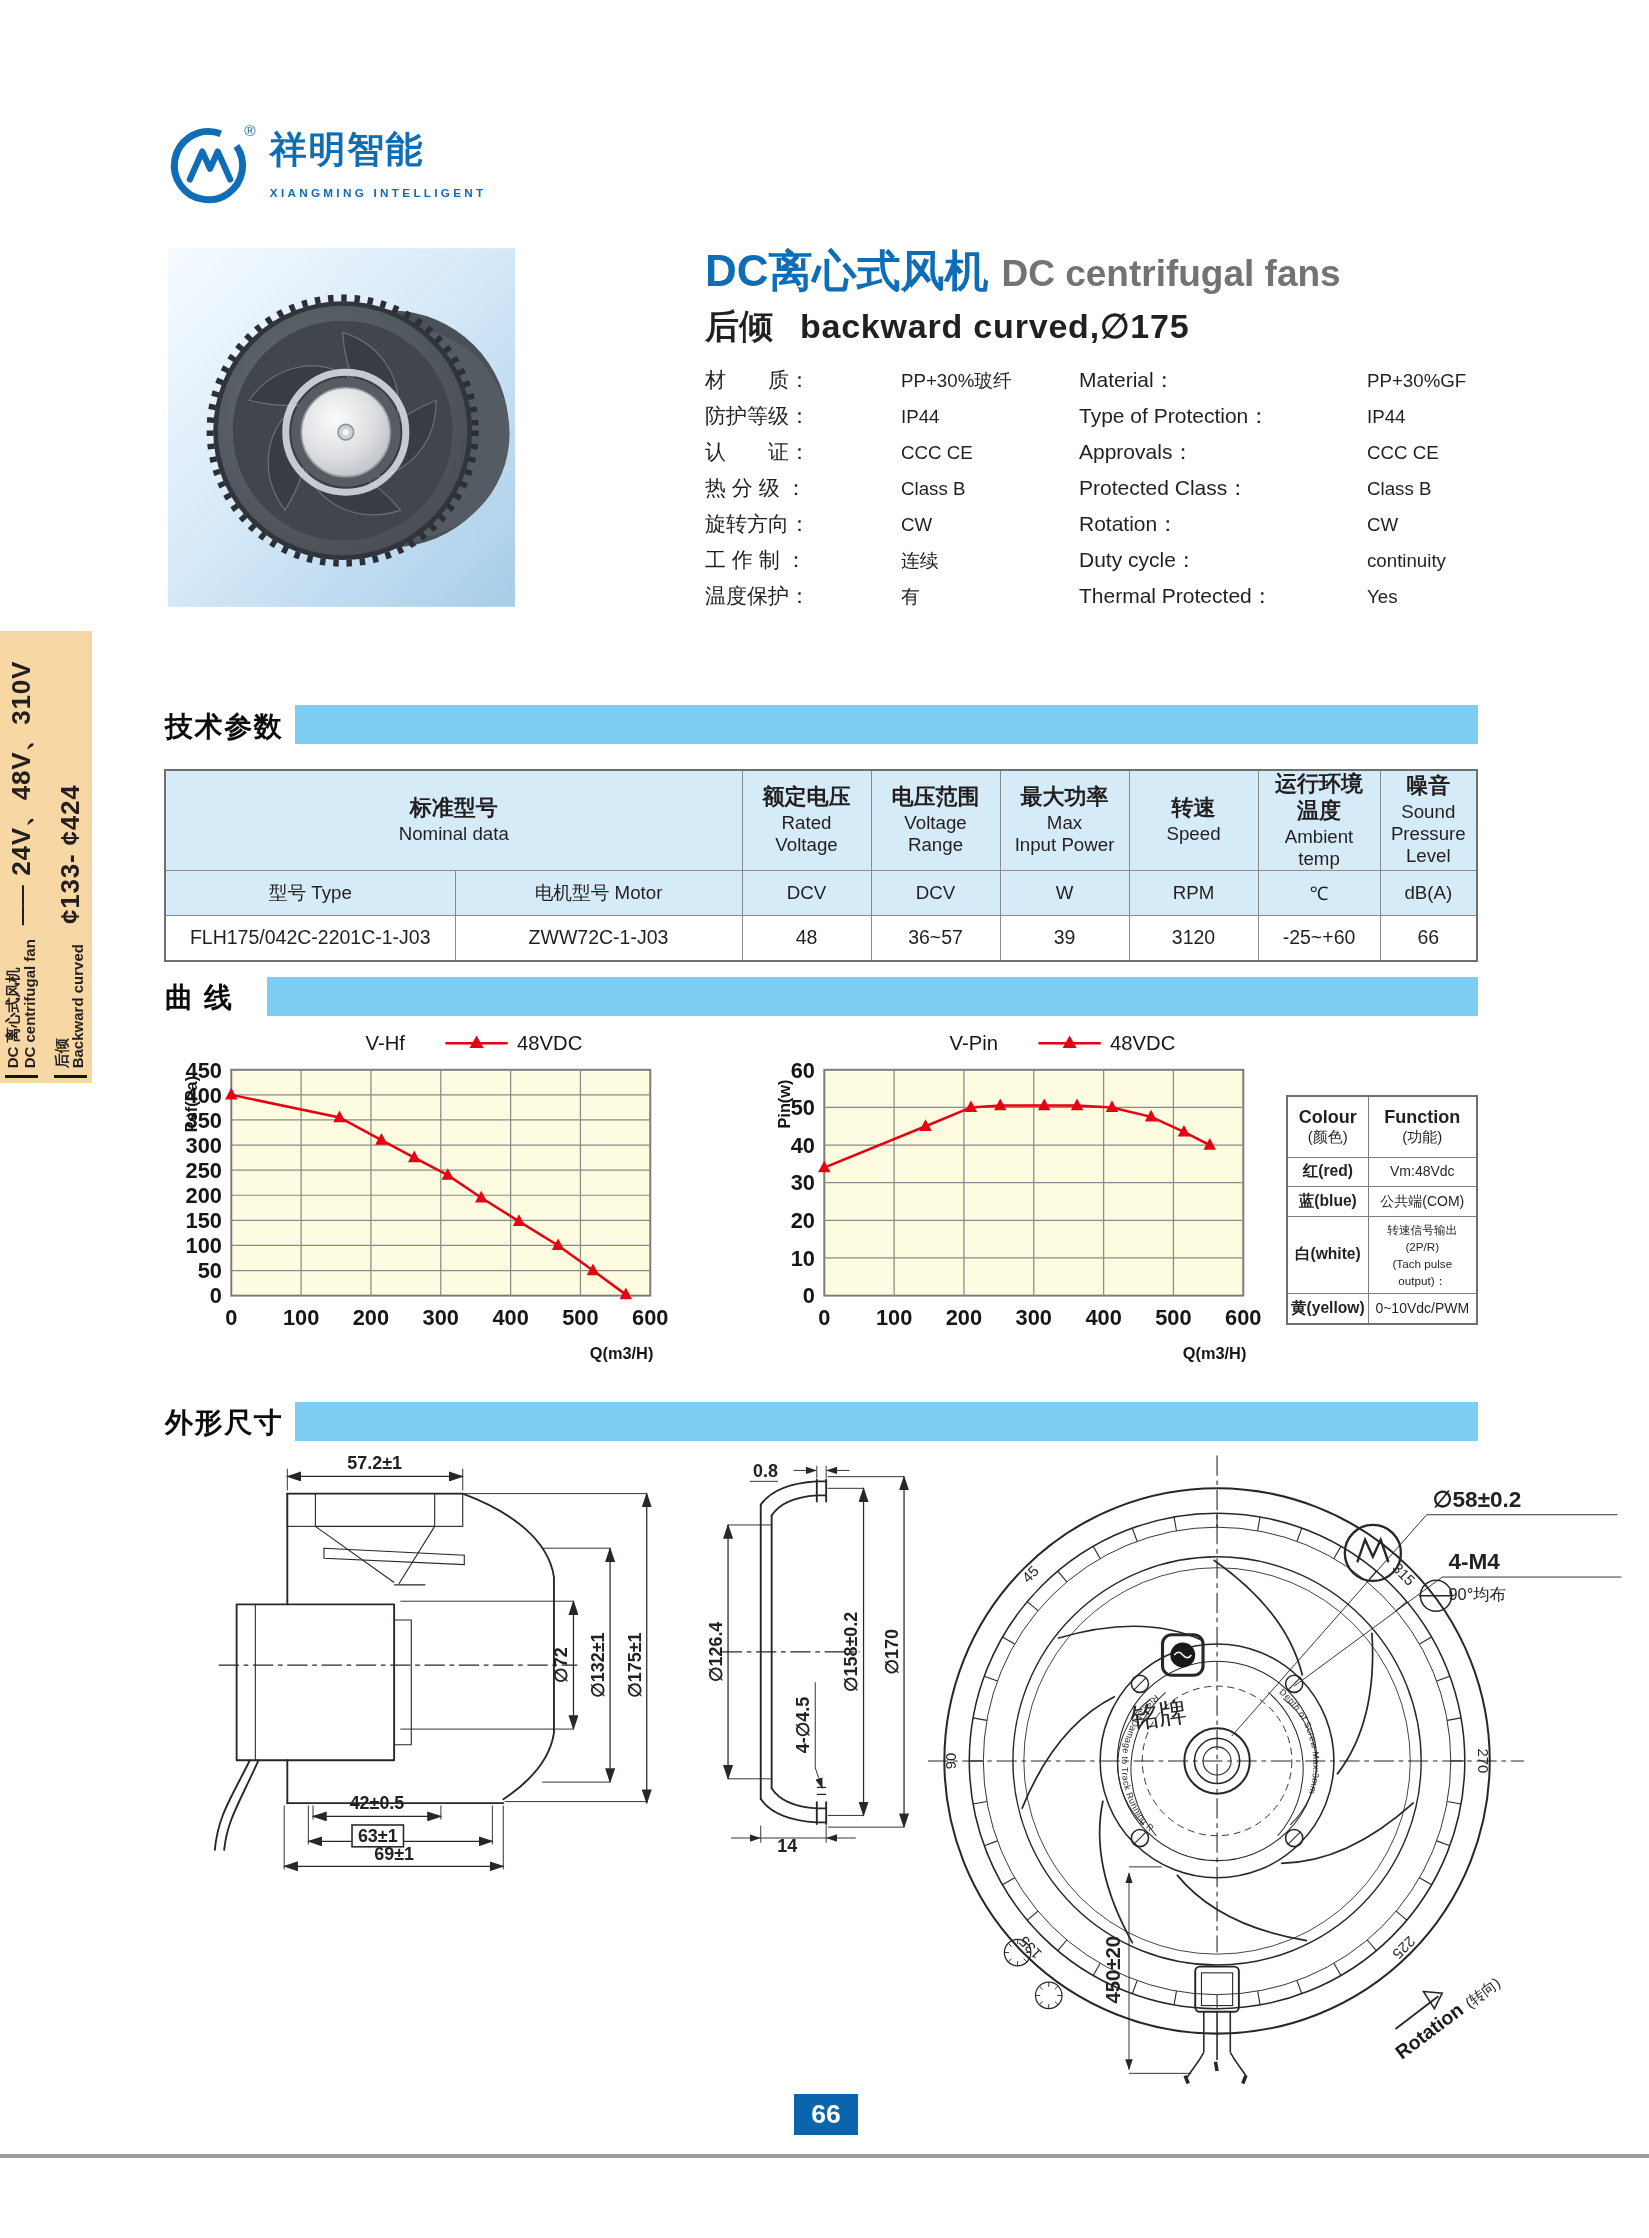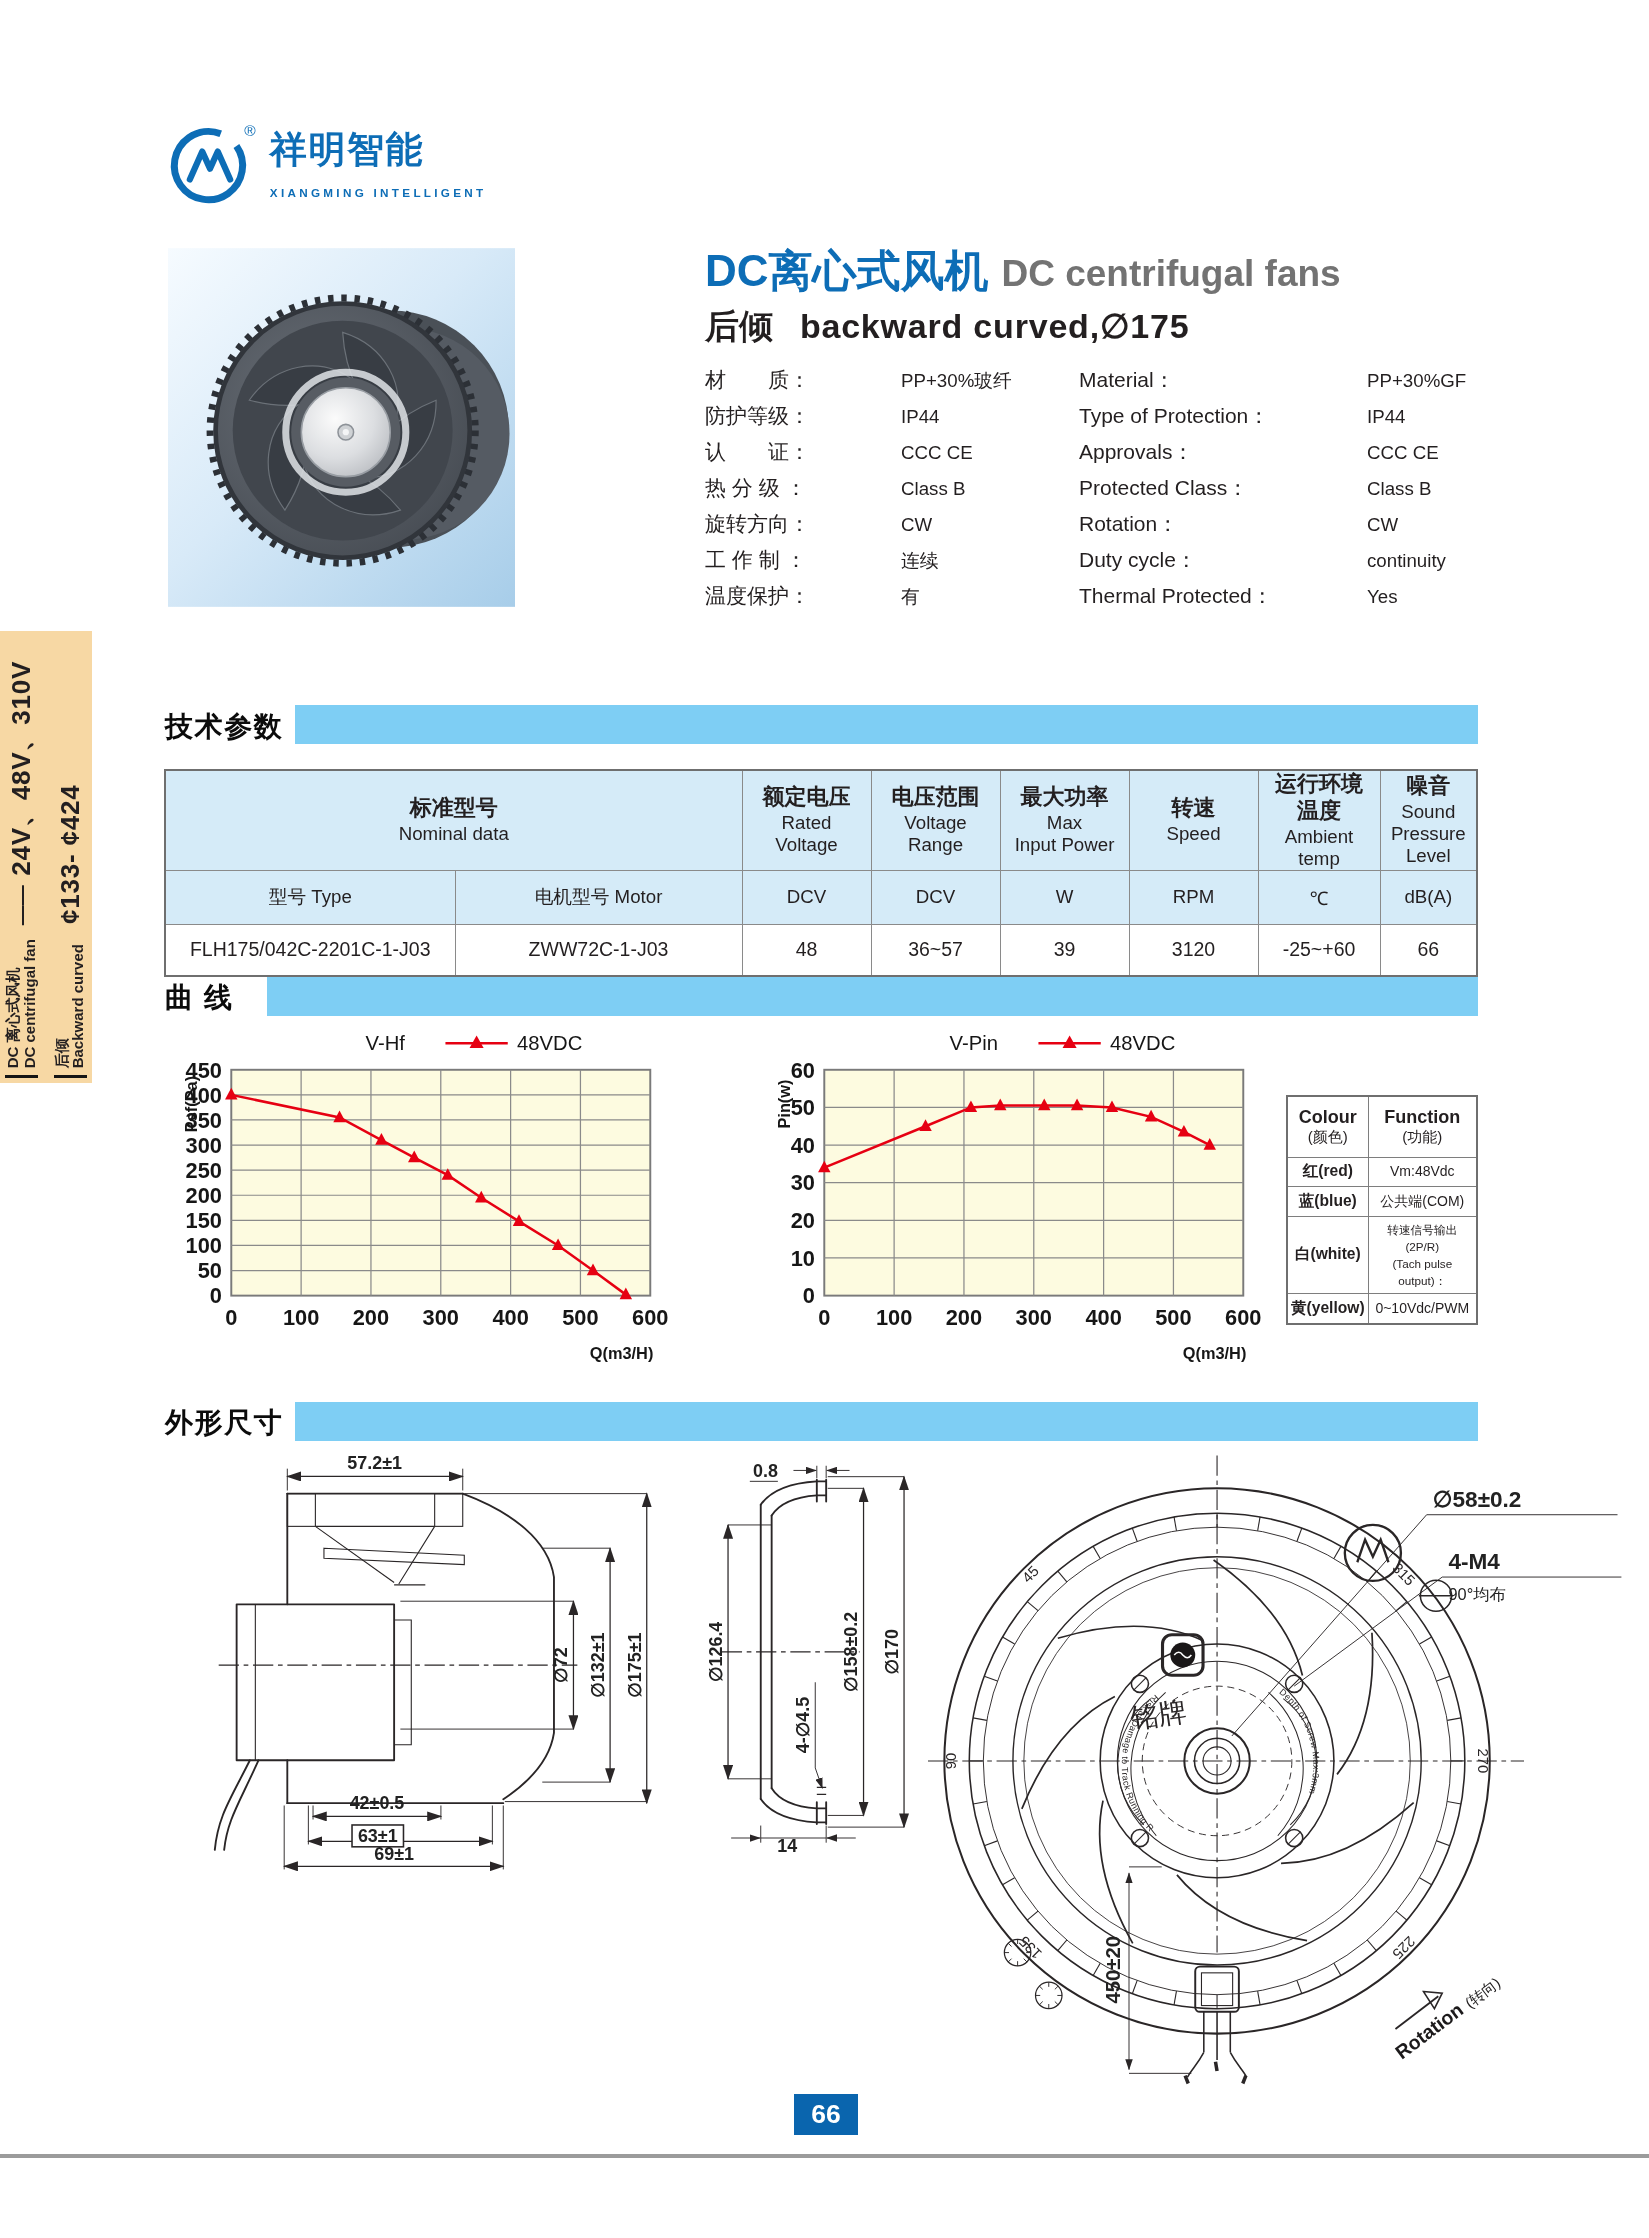--- a/index.html
+++ b/index.html
@@ -31,22 +31,22 @@
   .bar-block{border-left:3.9px solid #151515;padding-left:7px;font-size:15px;font-weight:700;line-height:16.4px;white-space:nowrap;}
   .side-dash{font-size:20px;font-weight:700;margin:0 9.4px 0 14px;}
   .side-range{font-size:26px;font-weight:600;letter-spacing:0.8px;white-space:nowrap;}
   
   .seclabel{position:absolute;font-size:28px;font-weight:700;color:#0b0b0b;letter-spacing:1.6px;}
   .secbar{position:absolute;height:39px;background:var(--bar);}
   
   #tech-table{border-collapse:collapse;table-layout:fixed;width:1313px;border:2.3px solid #6f6f6f;}
   #tech-table td{border:1.6px solid #8a8a8a;text-align:center;vertical-align:middle;padding:0;}
   #tech-table tr:nth-child(1){height:95px;}
-  #tech-table tr:nth-child(2){height:54px;}
-  #tech-table tr:nth-child(3){height:52px;}
+  #tech-table tr:nth-child(2){height:45px;}
+  #tech-table tr:nth-child(3){height:46px;}
   .thbg{background:var(--thead);}
   .zh1{font-size:22px;font-weight:700;white-space:pre-line;line-height:26.5px;}
   .en1{font-size:18.7px;font-weight:500;white-space:pre-line;line-height:22px;margin-top:1.6px;}
   .unit{font-size:18.7px;font-weight:500;}
   .val{font-size:19.5px;font-weight:500;}
   
   #wire-table{border-collapse:collapse;width:192px;border:2.3px solid #6f6f6f;background:#fff;table-layout:fixed;}
   #wire-table td{border:1.6px solid #7e7e7e;text-align:center;vertical-align:middle;padding:3.9px 2.3px;}
   .wt-en{font-size:18px;font-weight:600;}
   .wt-zh{font-size:15px;font-weight:500;}

